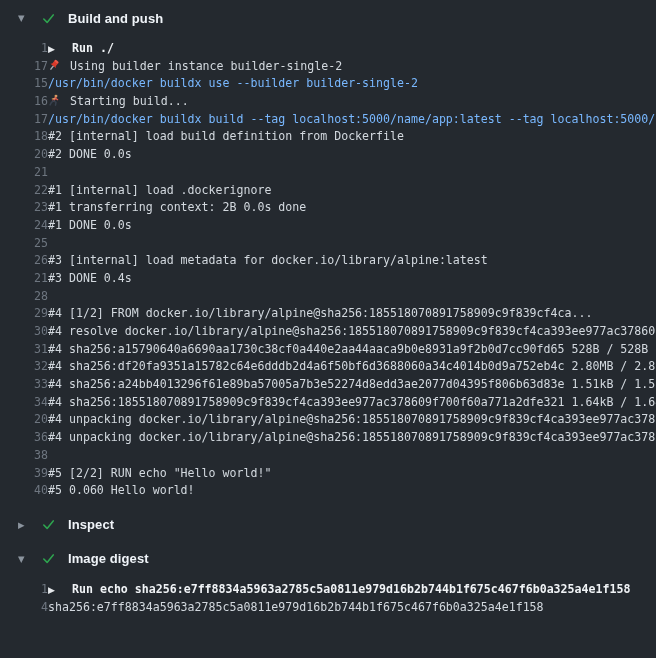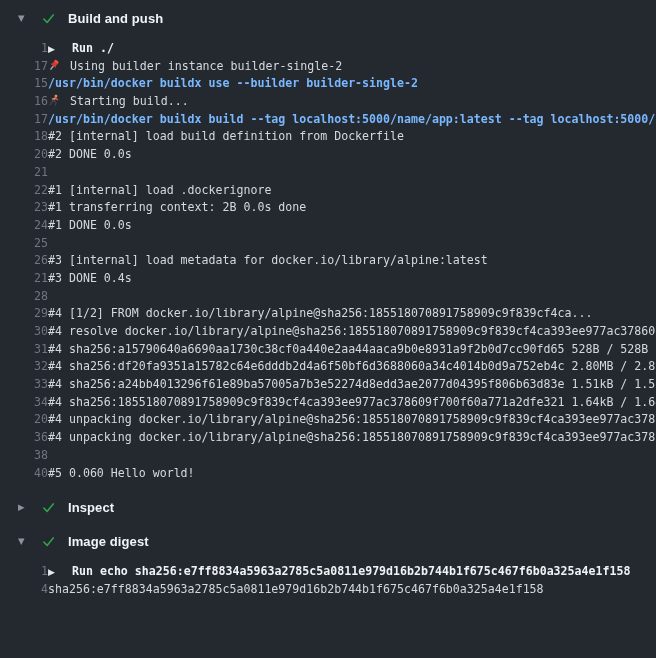--- a/index.html
+++ b/index.html
@@ -68,21 +68,21 @@
     flex: none;
     text-align: right;
     color: #6e7680;
   }
   .content {
     margin-left: 0;
     flex: 1 1 auto;
     overflow: hidden;
     white-space: pre;
   }
-  .line-command .content { color: #79b8ff; font-weight: bold; }
+  .line-command .content { color: #79b8ff; font-weight: normal; }
   .line-run .content { color: #f0f3f6; font-weight: bold; }
   .run-arrow {
     display: inline-block;
     width: 14px;
     margin-right: 10px;
     color: #e6e9ec;
     font-family: "DejaVu Sans", sans-serif;
     font-size: 9px;
     font-weight: normal;
   }
@@ -237,20 +237,24 @@
     <span class="num">36</span>
     <span class="content">#4 unpacking docker.io/library/alpine@sha256:185518070891758909c9f839cf4ca393ee977ac378609f700f60a771a2dfe321 done</span>
   </div>
 
 
   <div class="line line-text">
     <span class="num">38</span>
     <span class="content"></span>
   </div>
 
+  <div class="line line-text">
+    <span class="num">39</span>
+    <span class="content">#5 [2/2] RUN echo "Hello world!"</span>
+  </div>
 
   <div class="line line-text">
     <span class="num">40</span>
     <span class="content">#5 0.060 Hello world!</span>
   </div>
 </div>
   </section>
 
   <section class="step step-inspect">
     <header class="step-header">

